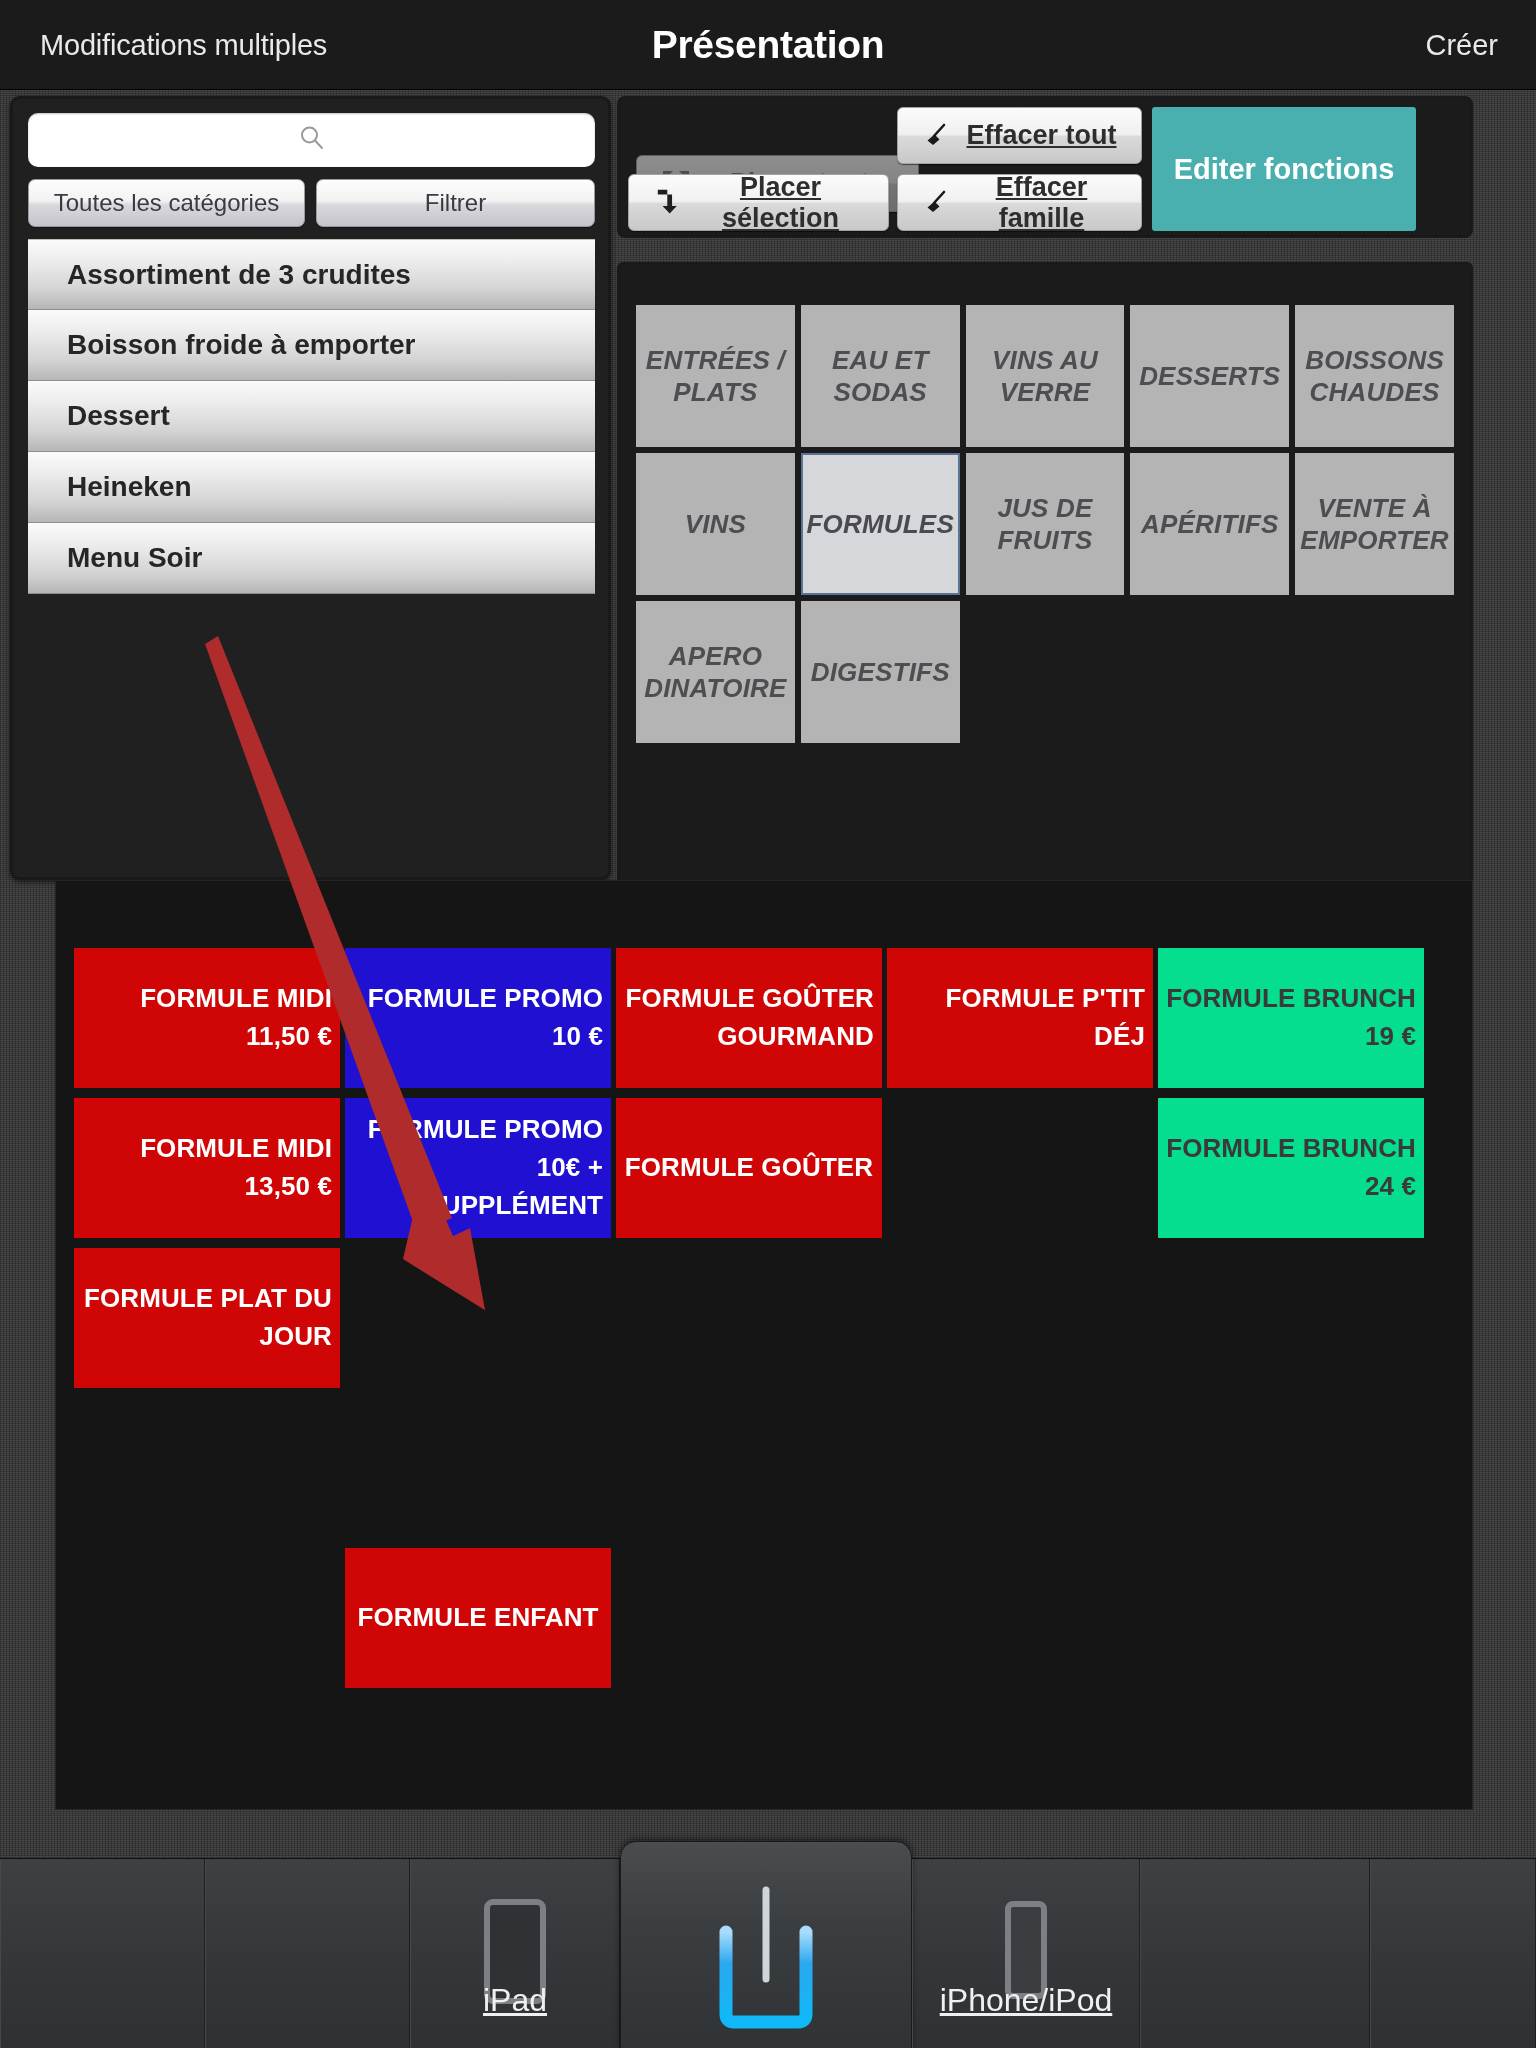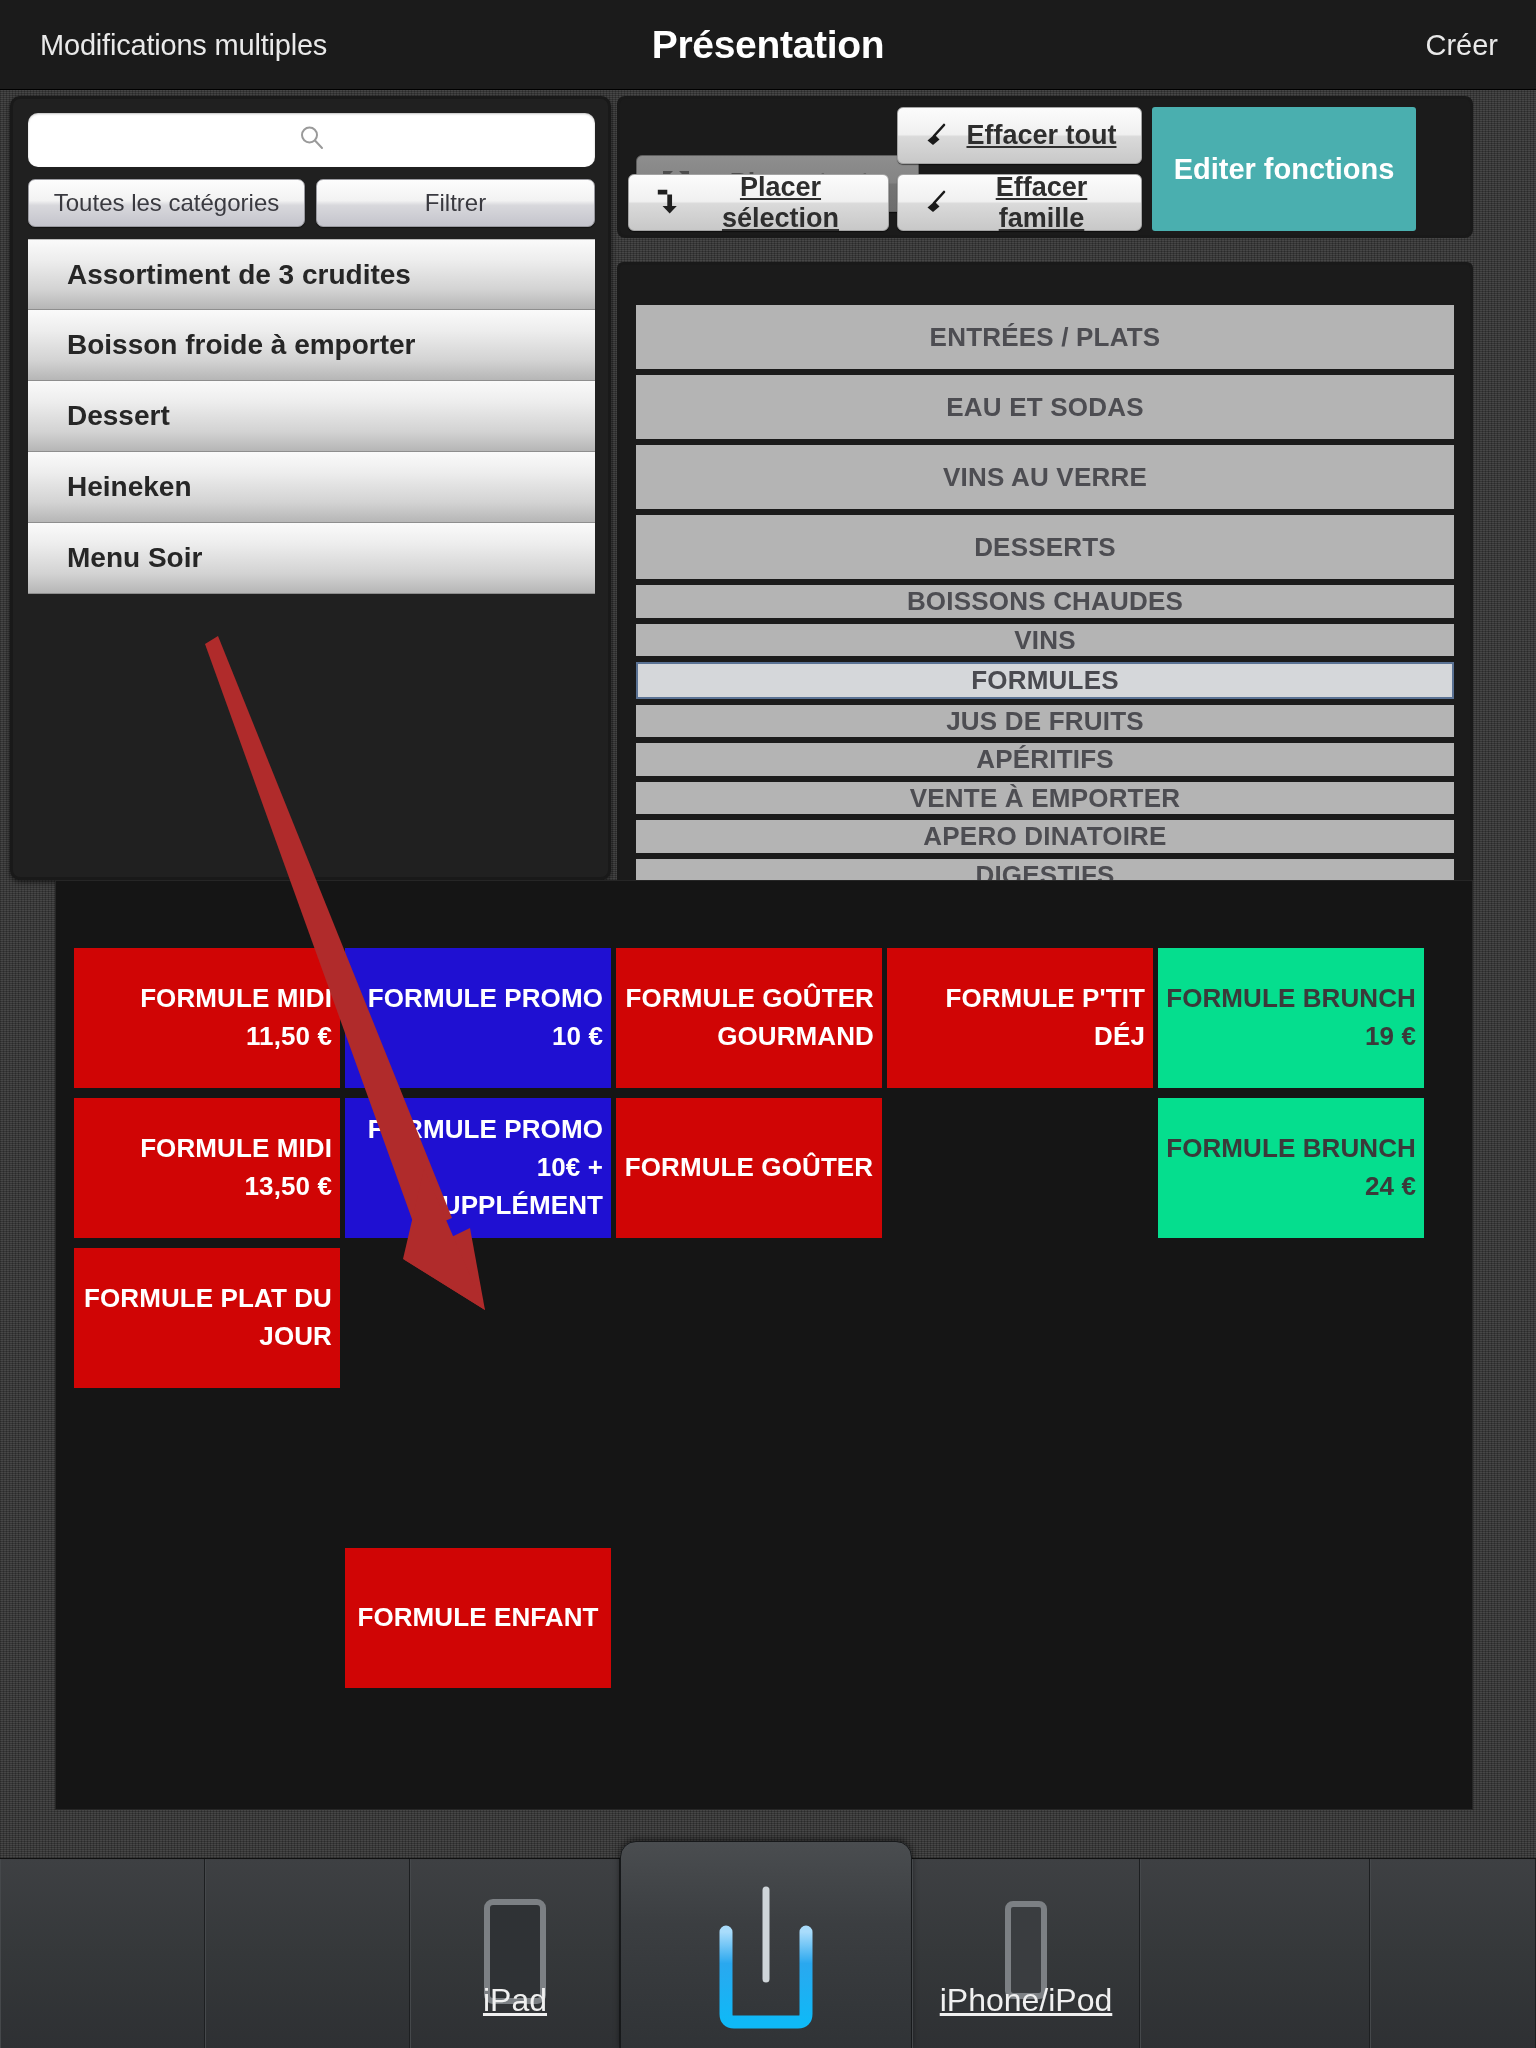--- a/index.html
+++ b/index.html
@@ -152,23 +152,24 @@
     position: absolute; left: 617px; top: 262px;
     width: 856px; height: 627px;
     background: #1b1b1b;
     border: 3px solid #191919;
     border-radius: 6px;
   }
   #family-grid {
     position: absolute; left: 16px; top: 40px;
     width: 818px; height: 586px;
     display: grid;
-    grid-template-columns: repeat(1, 1fr);
+    grid-template-columns: repeat(5, 1fr);
     grid-template-rows: repeat(4, 1fr);
     gap: 6px;
+    font-style: italic;
   }
   .fam-tile {
     background: #b4b4b4;
     color: #4d4d52;
     font-size: 26px; font-weight: bold;
     display: flex; align-items: center; justify-content: center;
     text-align: center;
     line-height: 1.25;
     letter-spacing: 0.2px;
   }

